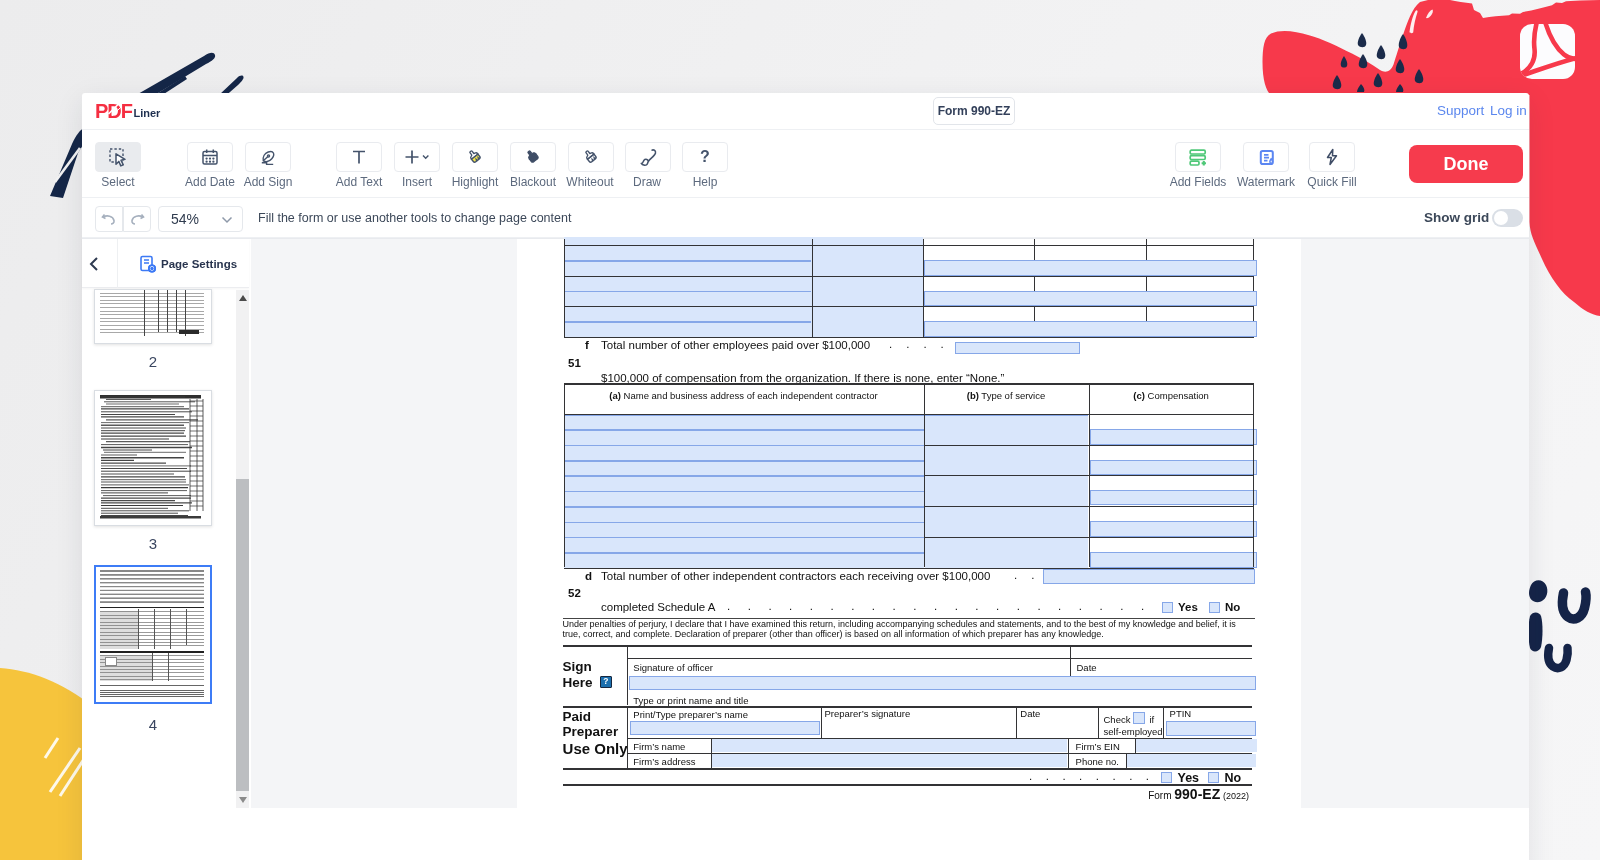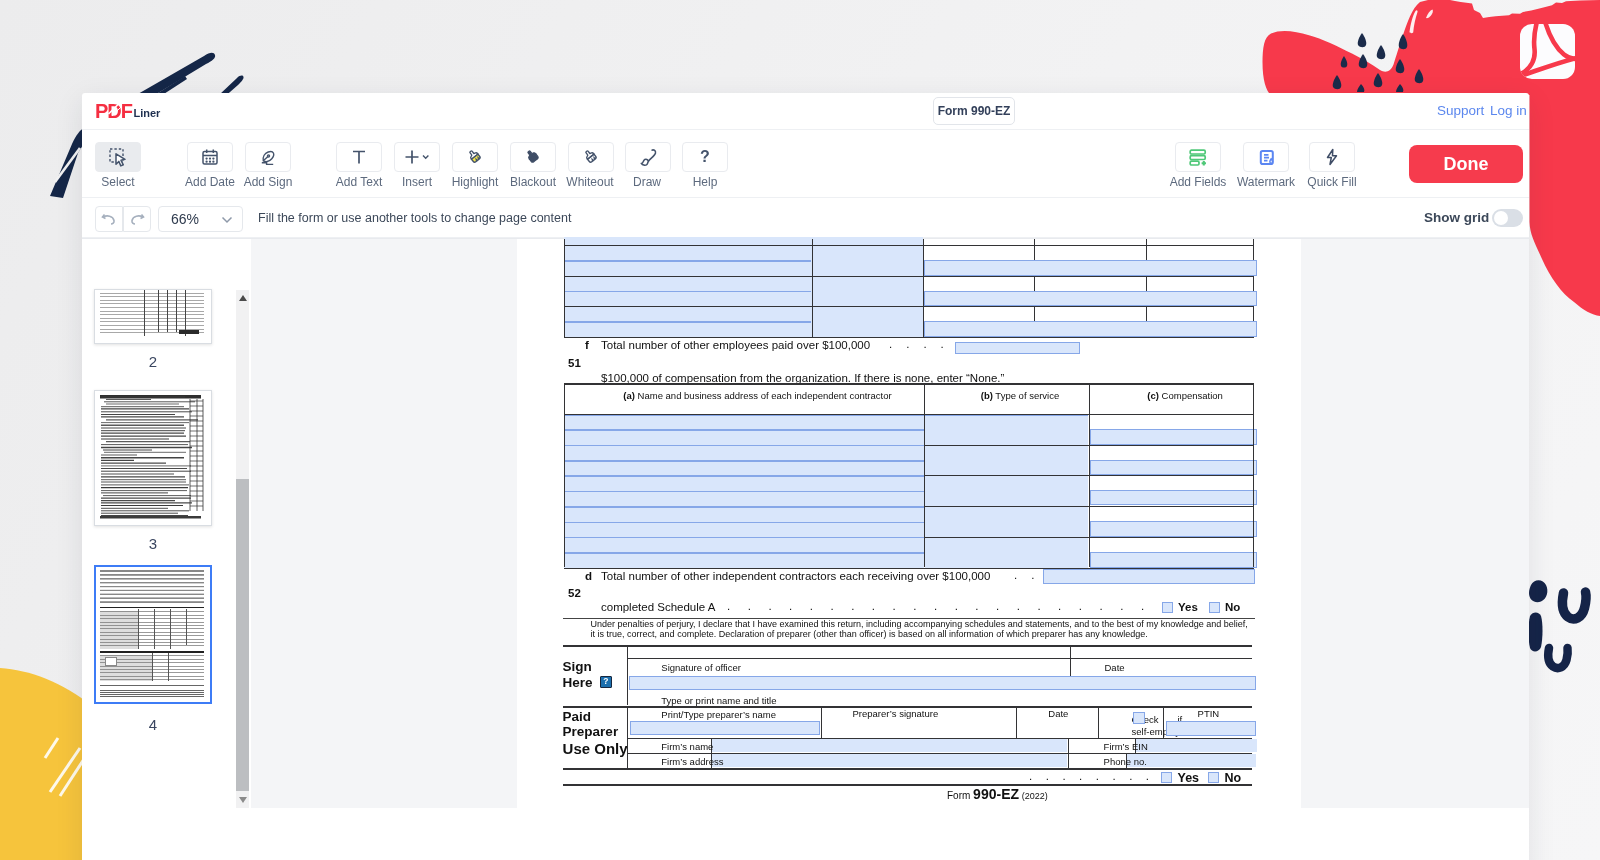--- a/index.html
+++ b/index.html
@@ -37,21 +37,21 @@
   #scroll { position:absolute; left:154px; top:51px; width:13px; height:519px; background:#f1f1f2; }
   #sthumb { position:absolute; left:154px; top:240px; width:13px; height:312px; background:#bcbec1; }
   #canvas { position:absolute; left:169px; top:0; width:1278px; height:570px; }
   #page { position:absolute; left:266px; top:0; width:784px; height:570px; background:#fff; font-family:"Liberation Sans", sans-serif; }
   #footer { position:absolute; left:0; top:715px; width:100%; height:5px; background:#fff; }
   
   .f { position:absolute; background:#d9e6fb; border:1px solid #86a7e8; }
   .ln { position:absolute; background:#333335; }
   .bl { position:absolute; background:#86a7e8; }
   .t { position:absolute; color:#111; font-size:11.5px; white-space:nowrap; }
-  .ts { position:absolute; color:#111; font-size:9.5px; white-space:nowrap;padding-left:28px; }
+  .ts { position:absolute; color:#111; font-size:9.5px; white-space:nowrap; }
   .cb { position:absolute; width:11px; height:11px; background:#d9e6fb; border:1px solid #86a7e8; }
 </style>
 </head>
 <body>
 <svg id="bg" width="1600" height="860" viewBox="0 0 1600 860">
 
   <path fill="#f7394b" d="M1262.5,62 C1262.5,48 1264,37 1271,33.5 C1281,29 1295,31 1309,35.2 C1322,38.5 1338,46.5 1352,53.5 C1362,58.5 1372,64.5 1380,70 C1385.5,73.3 1390.5,71.8 1393.5,64.5 C1396,57 1399.5,45 1403.5,33.5 C1407,23.5 1412,8 1420,2 L1428,0 L1450,0 C1456,1.5 1465,2.5 1472,3.5 L1474,10 L1480,13 L1483,18 C1491,16.5 1500,15.6 1509,15.2 L1512,13.5 L1520,13.8 L1523,12 C1533,10.5 1543,7.5 1552,5.2 L1556,2.5 L1562,3 L1566,1.2 L1580,0.5 L1600,0 L1600,316 C1592,315 1583,310 1574,302 C1562,294 1550,277 1542,259 C1535,243 1530,235 1529.5,222 L1529.5,95 L1271,95 C1266,91 1262.5,80 1262.5,62 Z"></path>
 
   <path fill="#ffffff" opacity="0.92" d="M1409.5,32 C1410.5,24 1412.5,16 1415.5,11 C1416.5,9.5 1418,10.3 1417.5,12 C1415.5,18 1413.8,25 1413.2,32.5 C1412,33.5 1410,33.5 1409.5,32 Z"></path>
   <path fill="#ffffff" opacity="0.9" d="M1426,18 C1427.5,13.5 1430,10.5 1432.5,9.5 C1433.5,11 1432.5,13.5 1431,15.5 C1429.5,17.5 1427.5,18.5 1426,18 Z"></path>
@@ -233,21 +233,21 @@
           <path d="M1.8 5 C6 3 12 3.6 13 8.5 C13.5 11 11.5 12 10 12"></path>
         </svg>
     </div>
     <div class="ubtn" style="left:41px;border-radius:0 4px 4px 0">
       <svg width="16" height="14" viewBox="0 0 16 14" fill="none" stroke="#a6b0be" stroke-width="1.6">
           <path d="M12.5 2.5 L14.5 5 L11.5 6.5"></path>
           <path d="M14.2 5 C10 3 4 3.6 3 8.5 C2.5 11 4.5 12 6 12"></path>
         </svg>
     </div>
     <div id="zoombox">
-      <span class="abs" style="left:12px;top:4px;font-size:14px;color:#2f3b4e">66%</span>
+      <span class="abs" style="left:12px;top:4px;font-size:14px;color:#2f3b4e">54%</span>
       <svg class="abs" style="left:62px;top:9px" width="12" height="8" viewBox="0 0 12 8" fill="none" stroke="#8e99a9" stroke-width="1.5">
           <path d="M1.5 1.5 L6 6 L10.5 1.5"></path>
         </svg>
     </div>
     <div id="fillmsg">Fill the form or use another tools to change page content</div>
     <div id="showgrid">Show grid</div>
     <div id="toggle">
         <div class="knob"></div>
       </div>
   </div>
@@ -376,24 +376,39 @@
       <span class="ts" style="left:116.3px;top:516.5px">Firm’s address</span>
       <span class="ts" style="left:558.6px;top:516.5px">Phone no.</span>
       <div class="ln" style="left:45.6px;top:528.6px;width:689.4px;height:2px"></div>
 
       <span class="t" style="left:512px;top:531px;letter-spacing:13.5px">.........</span>
       <div class="cb" style="left:644.1px;top:533px"></div>
       <b class="t" style="left:660.5px;top:531.8px;font-size:12.5px">Yes</b>
       <div class="cb" style="left:690.9px;top:533px"></div>
       <b class="t" style="left:707.5px;top:531.8px;font-size:12.5px">No</b>
       <div class="ln" style="left:45.6px;top:545.2px;width:689.4px;height:1.5px"></div>
-      <div class="t" style="left:430px;top:547px;width:302px;font-size:10px">Form <b style="font-size:14px">990-EZ</b> <span style="font-size:9px">(2022)</span></div>
+      <div class="t" style="left:430px;top:547px;width:302px;text-align:right;font-size:10px">Form <b style="font-size:14px">990-EZ</b> <span style="font-size:9px">(2022)</span></div>
     </div>
       </div>
     <div id="sidebar">
+      <div id="sbhead">
+        <svg class="abs" style="left:6px;top:17px" width="12" height="16" viewBox="0 0 12 16" fill="none" stroke="#2e3a50" stroke-width="2">
+            <path d="M9 2 L3 8 L9 14"></path>
+          </svg>
+        <div class="abs" style="left:35px;top:0;width:132px;height:49px;border-left:1px solid #eef0f2"></div>
+        <svg class="abs" style="left:57px;top:16px" width="19" height="19" viewBox="0 0 19 19" fill="none" stroke="#3d7af5" stroke-width="1.6">
+            <rect x="2" y="1.5" width="11" height="14" rx="1.5"></rect>
+            <path d="M5 5 H10 M5 8 H10"></path>
+            <circle cx="13" cy="13.5" r="3.2" fill="#fff"></circle>
+            <circle cx="13" cy="13.5" r="3.2"></circle>
+            <circle cx="13" cy="13.5" r="1" fill="#3d7af5"></circle>
+            <path d="M13 9.8 v1 M13 16.2 v1 M9.3 13.5 h1 M15.7 13.5 h1 M10.4 10.9 l.7.7 M14.9 15.4 l.7.7 M10.4 16.1 l.7-.7 M14.9 11.6 l.7-.7" stroke-width="1.3"></path>
+          </svg>
+        <span class="abs" style="left:79px;top:18.5px;font-size:11.5px;font-weight:bold;color:#28344e">Page Settings</span>
+      </div>
 
       <div class="thumb" style="top:50px;height:55px">
         <div class="abs" style="left:5px;top:0px;width:104px;height:46px;background:repeating-linear-gradient(#fff 0px,#fff 2.6px,#a8a8a8 2.6px,#a8a8a8 3.6px)"></div>
         <div class="abs" style="left:49px;top:0px;width:1px;height:46px;background:#444"></div>
         <div class="abs" style="left:63px;top:0px;width:1px;height:42px;background:#444"></div>
         <div class="abs" style="left:72px;top:0px;width:1px;height:42px;background:#444"></div>
         <div class="abs" style="left:81px;top:0px;width:1px;height:42px;background:#444"></div>
         <div class="abs" style="left:90px;top:0px;width:1px;height:46px;background:#444"></div>
         <div class="abs" style="left:84px;top:40px;width:20px;height:3.5px;background:#2a2a2a"></div>
       </div>

